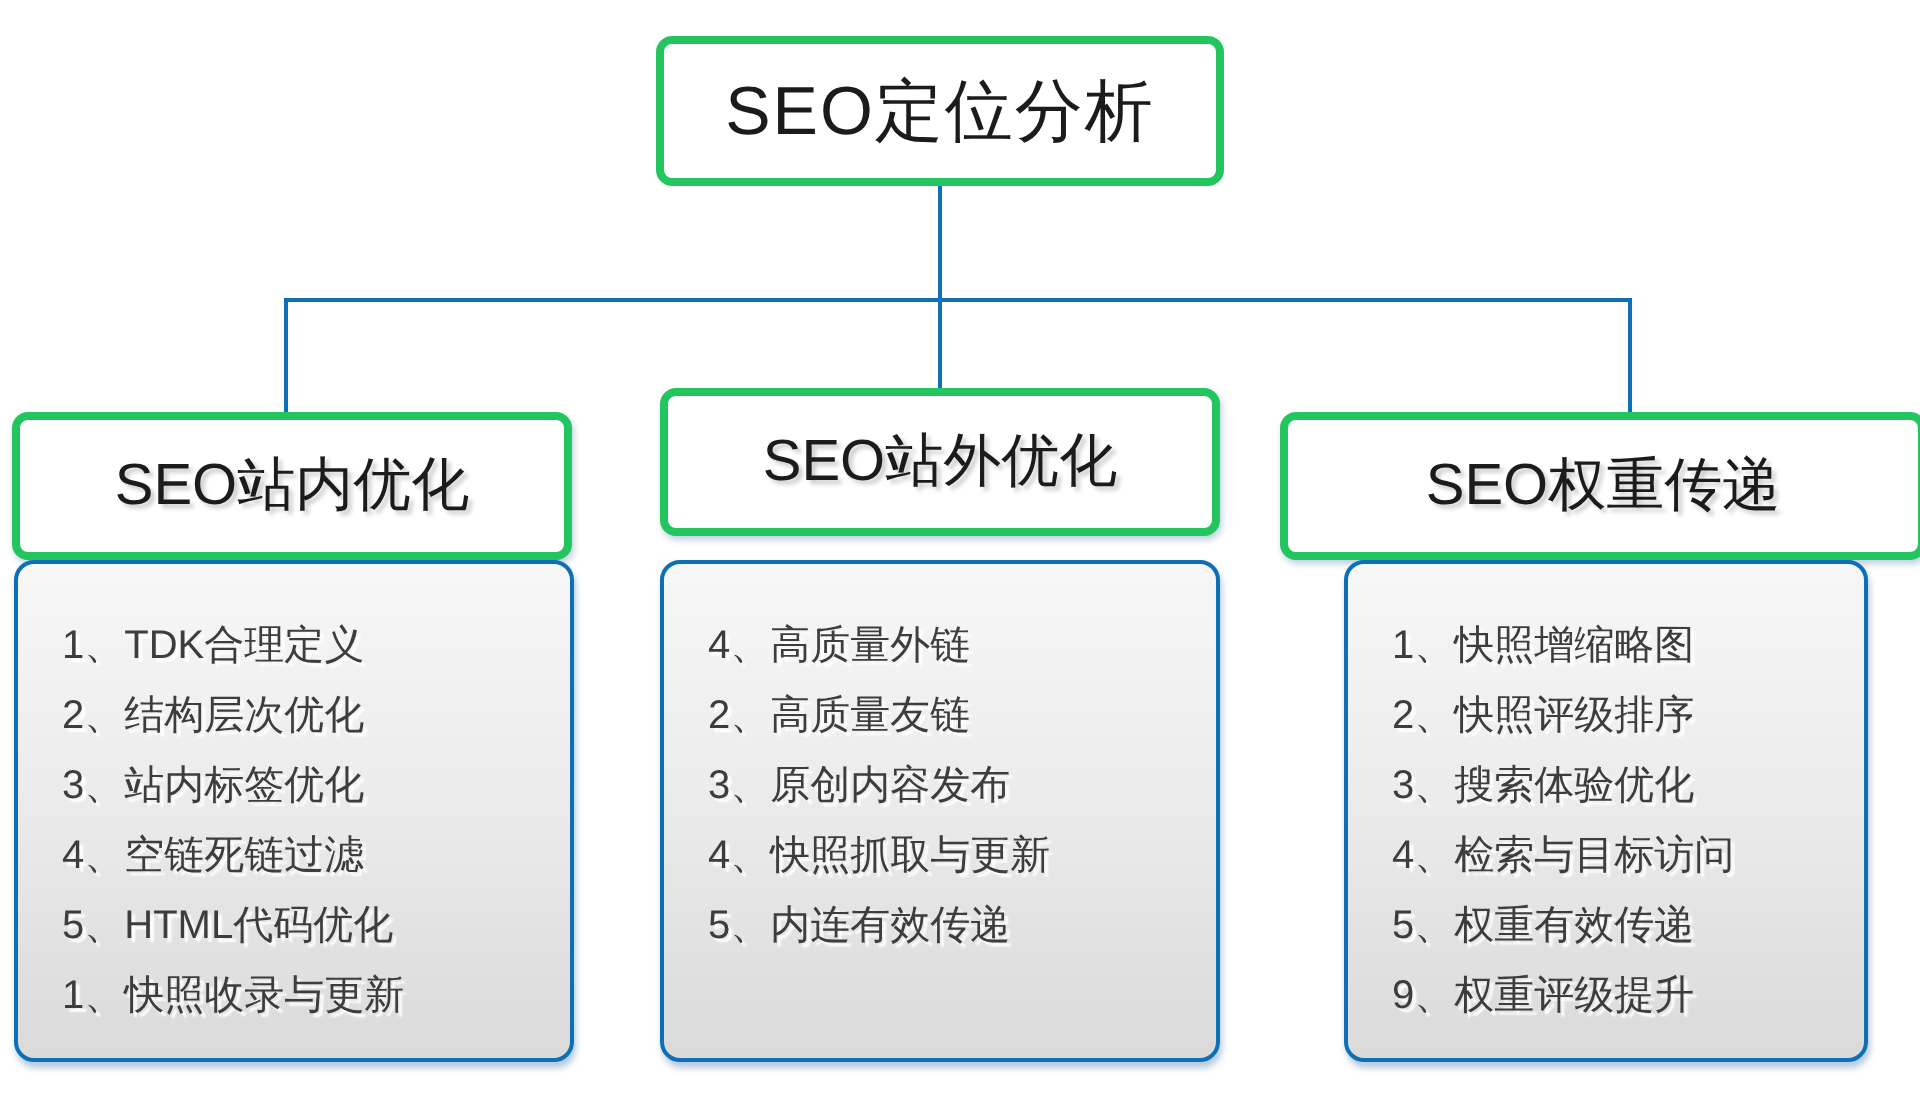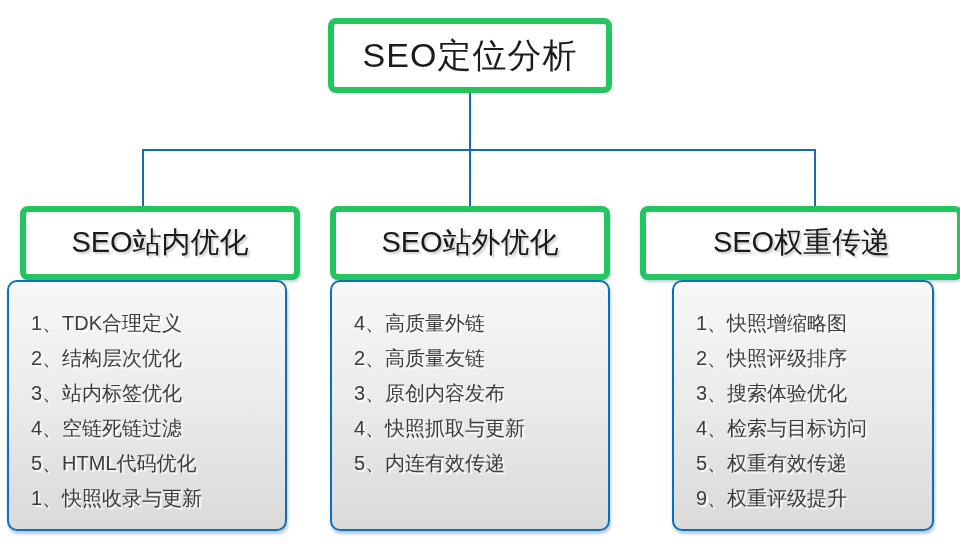--- a/index.html
+++ b/index.html
@@ -12,39 +12,39 @@
     font-family: "Liberation Sans", "DejaVu Sans", sans-serif;
   }
   .line {
     position: absolute;
     background: #0d6fb8;
   }
   .node {
     position: absolute;
     box-sizing: border-box;
     background: #ffffff;
-    border: 6px solid #22c55e;
+    border: 4px solid #22c55e;
     border-radius: 8px;
     display: flex;
     align-items: center;
     justify-content: center;
     color: #1b1b1b;
   }
   .root-node {
     left: 328px; top: 18px; width: 284px; height: 75px;
     font-size: 34px;
     letter-spacing: 1px;
   }
   .header-node {
     font-size: 29px;
     text-shadow: 2px 2px 2px #cccccc;
     box-shadow: 1px 2px 3px rgba(110,150,190,0.45);
   }
-  .header-left   { left: 20px;   top: 206px; width: 280px; height: 74px; }
-  .header-middle { left: 330px; top: 206px; width: 280px; height: 74px; text-align: right; }
+  .header-left   { left: 6px;   top: 206px; width: 280px; height: 74px; }
+  .header-middle { left: 330px; top: 194px; width: 280px; height: 74px; text-align: right; }
   .header-right  { left: 640px; top: 206px; width: 323px; height: 74px; }
   .panel {
     position: absolute;
     box-sizing: border-box;
     border: 2px solid #0d6fb8;
     border-radius: 10px;
     background: linear-gradient(180deg, #f7f7f7 0%, #ececec 45%, #dadada 100%);
     box-shadow: 1px 3px 3px rgba(110,150,190,0.5);
     padding: 24px 10px 0 22px;
   }

